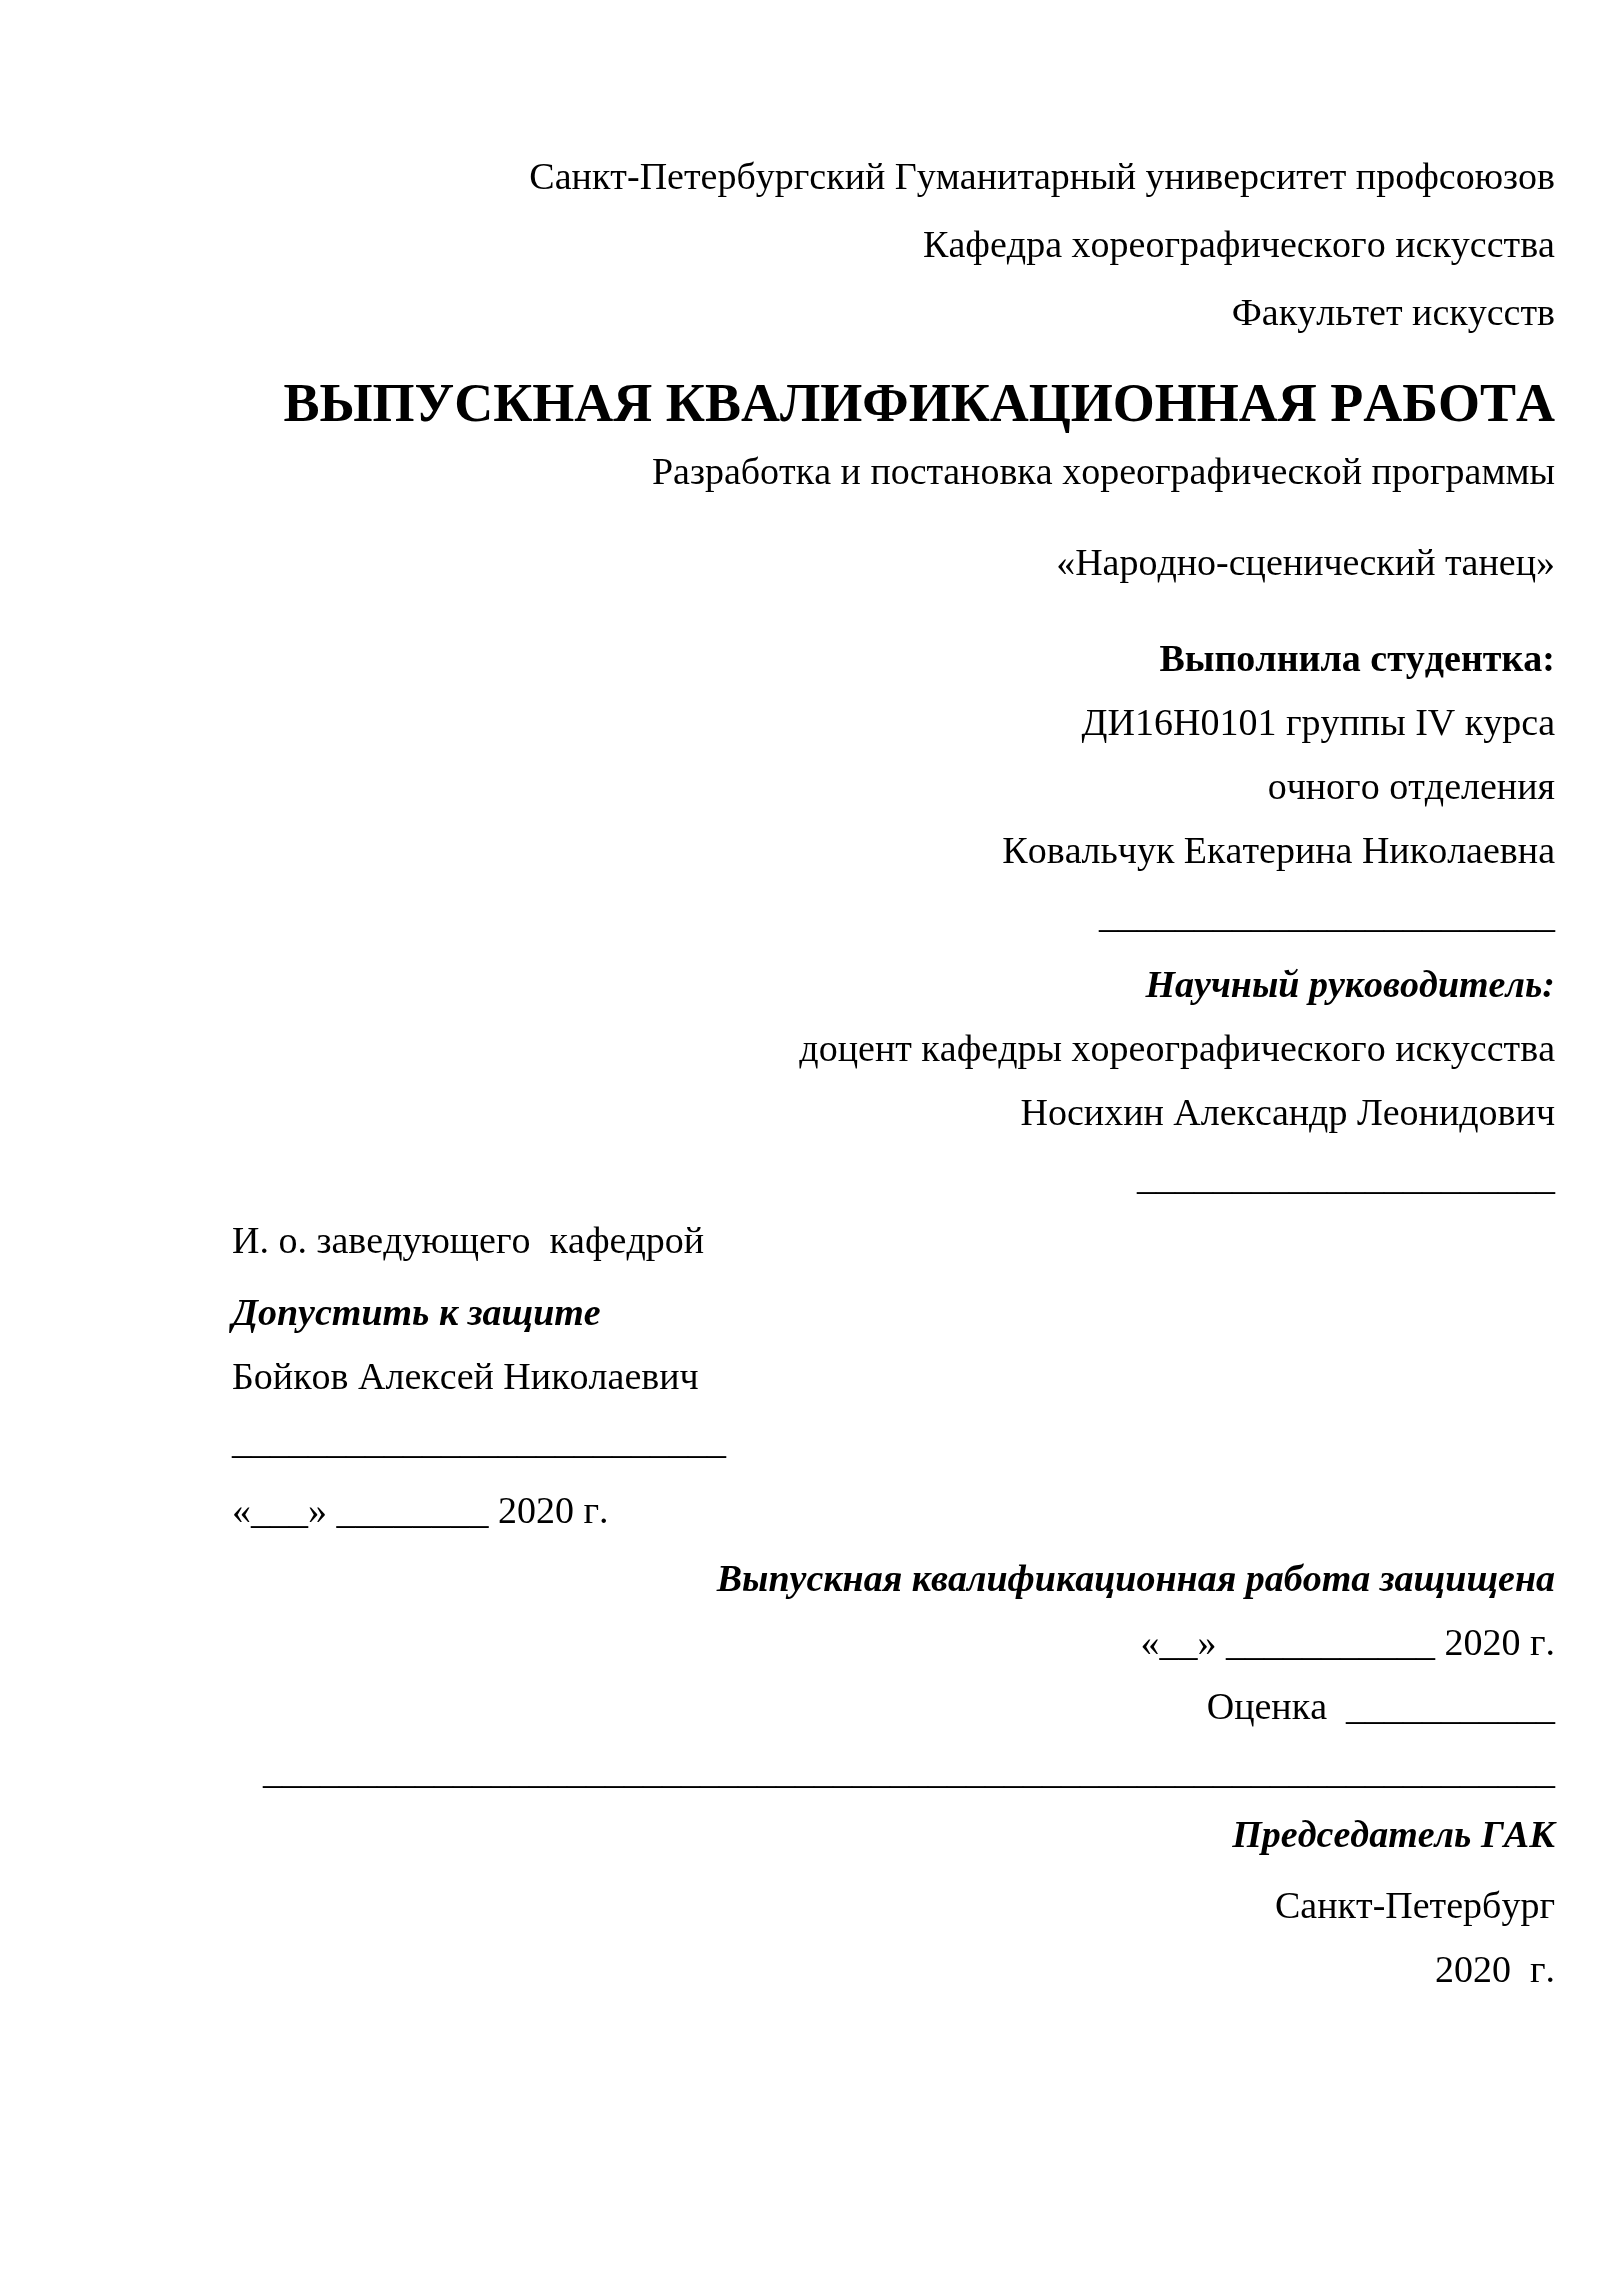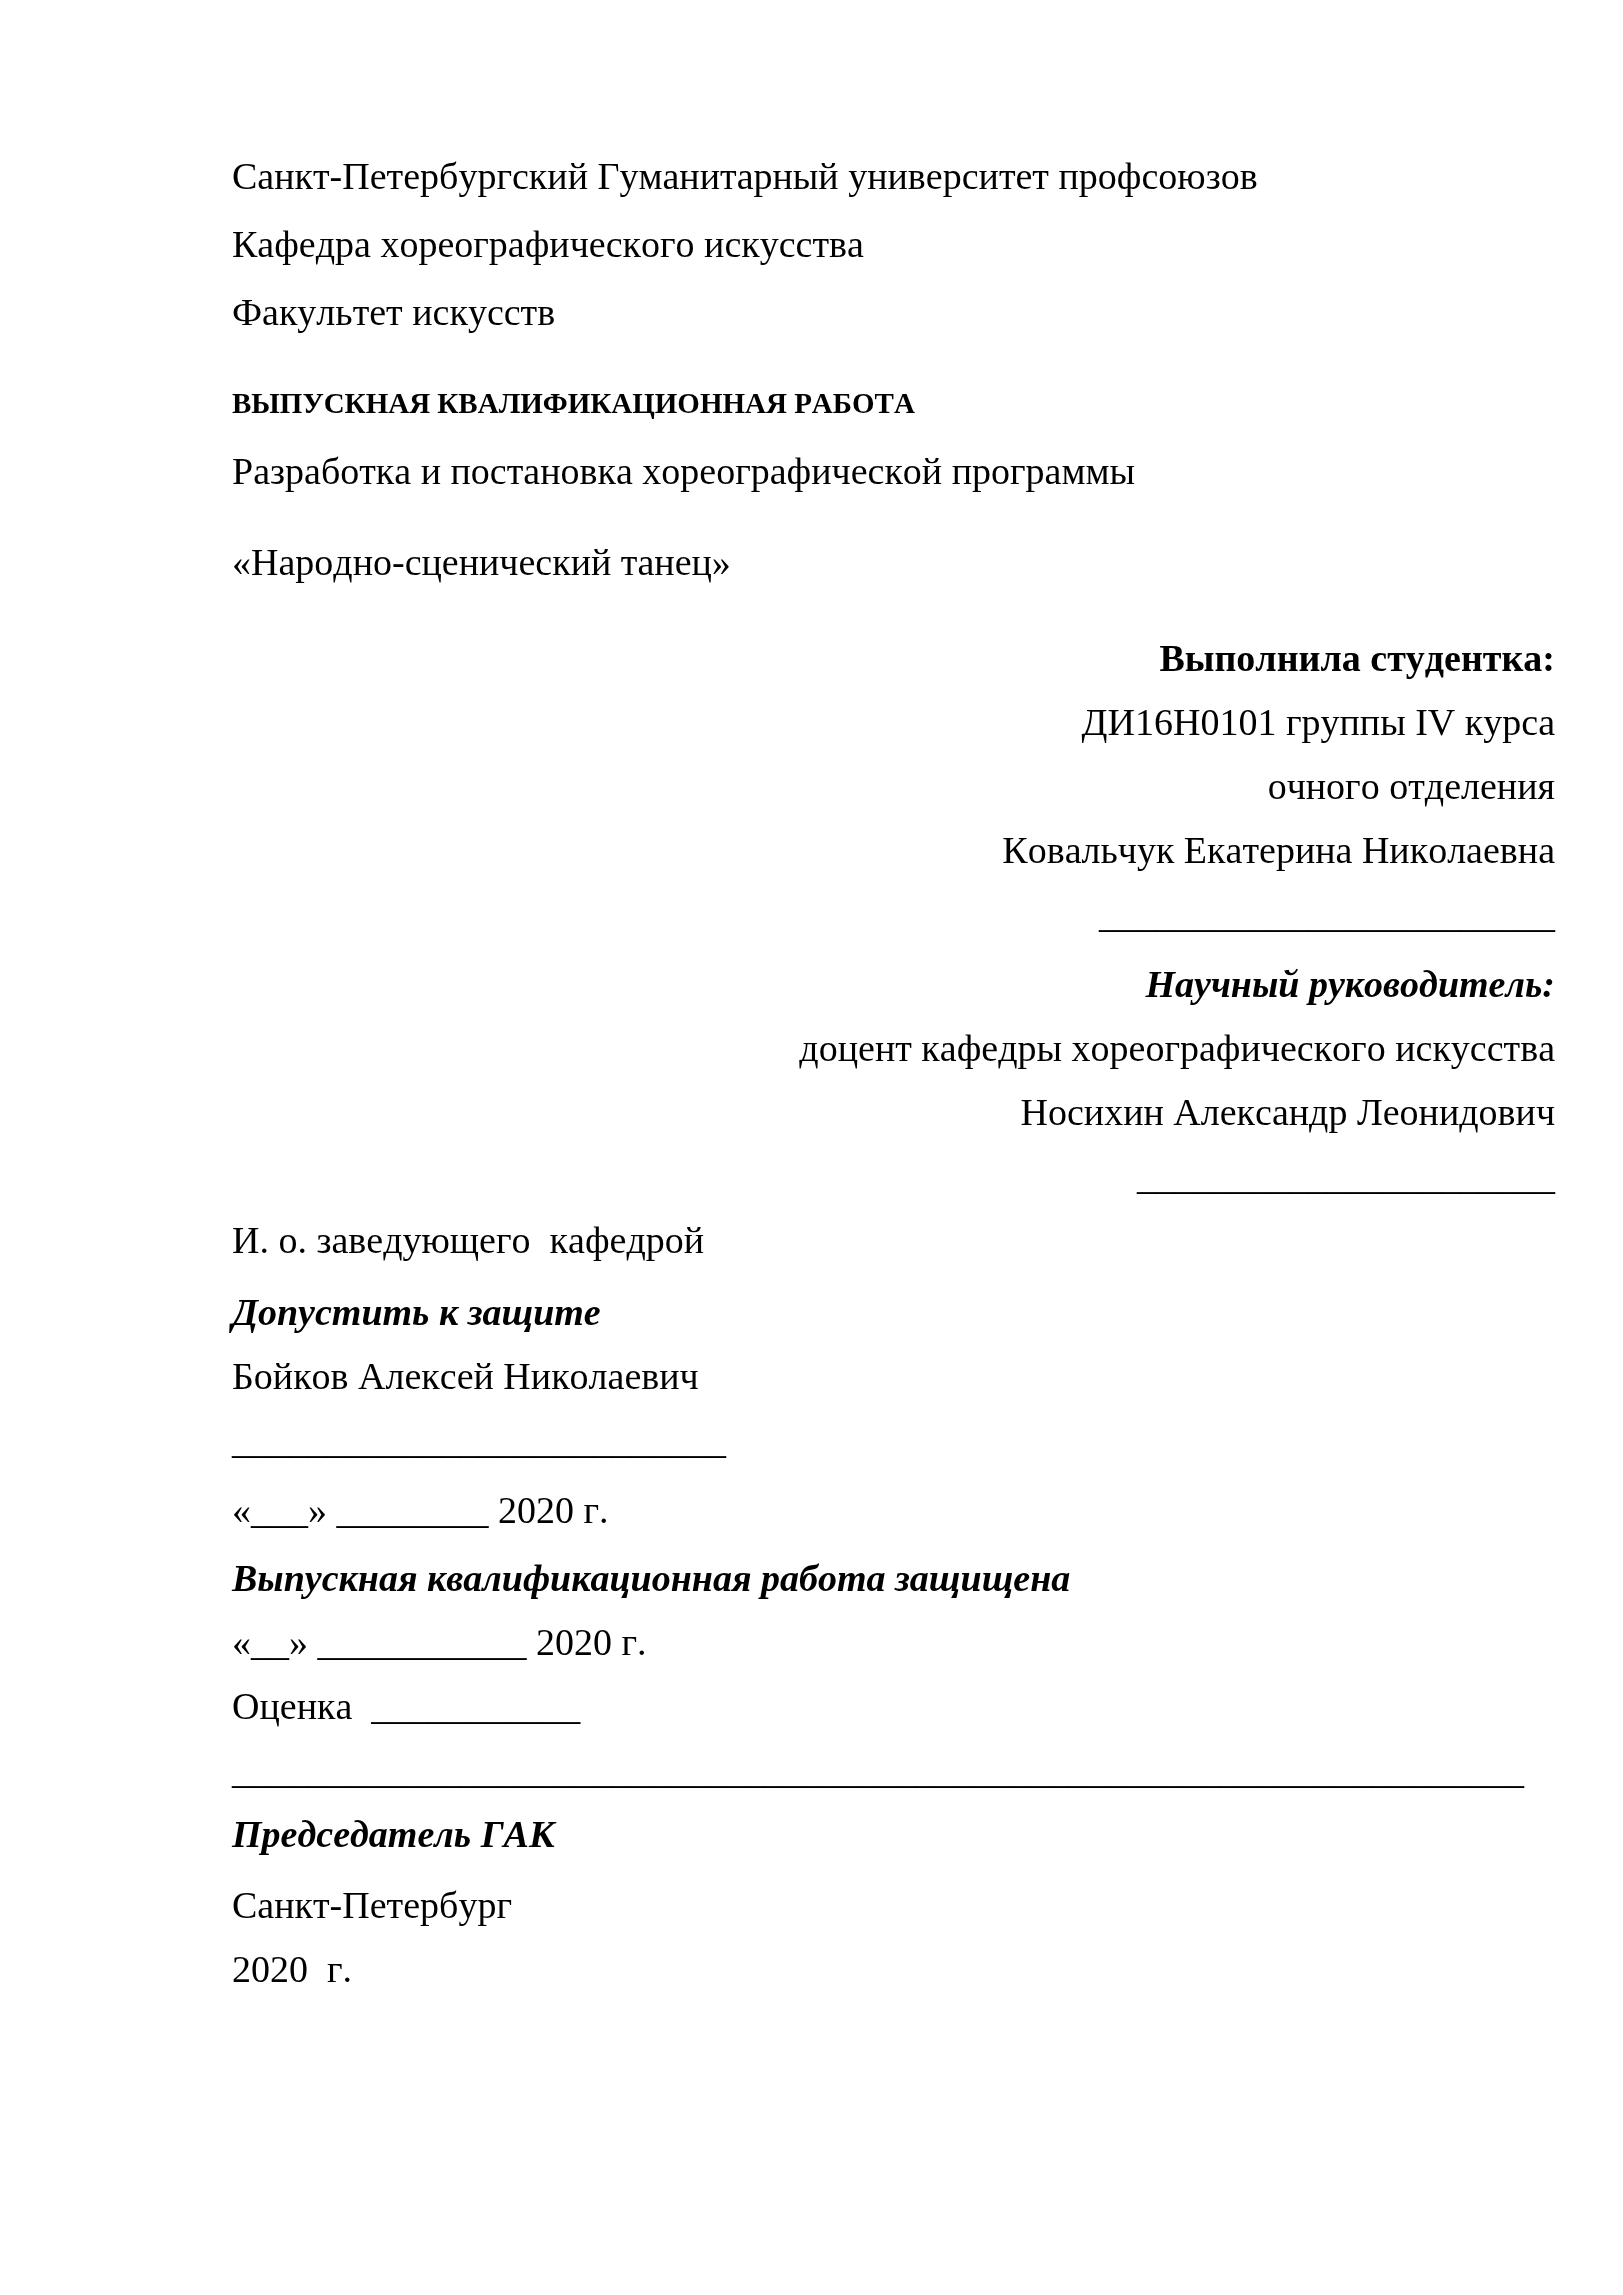--- a/index.html
+++ b/index.html
@@ -18,27 +18,27 @@
   }
   .page p {
     margin: 0;
     white-space: pre-wrap;       
     font-kerning: none;
   }
   
   .lh86 { line-height: 68px; }
   .lh82 { line-height: 64px; }
   
-  .c { text-align: left; }
+  .c { text-align: right; }
   .r { text-align: right; }
   .l { text-align: left; }
   
   .b  { font-weight: bold; }
   .bi { font-weight: bold; font-style: italic; }
-  .title { font-size: 29px; font-weight: bold; }
+  .title { font-size: 54px; font-weight: bold; }
   
   .mt29 { margin-top: 23px !important; }
   .mt38 { margin-top: 30px !important; }
   .mt10 { margin-top: 7.9px !important; }
   .mt8  { margin-top: 6.3px  !important; font-style: italic; }
   .mt7  { margin-top: 5.5px  !important; }
   .mt5  { margin-top: 3.9px  !important; }
   .sig { letter-spacing: 0; }
 </style>
 </head>

